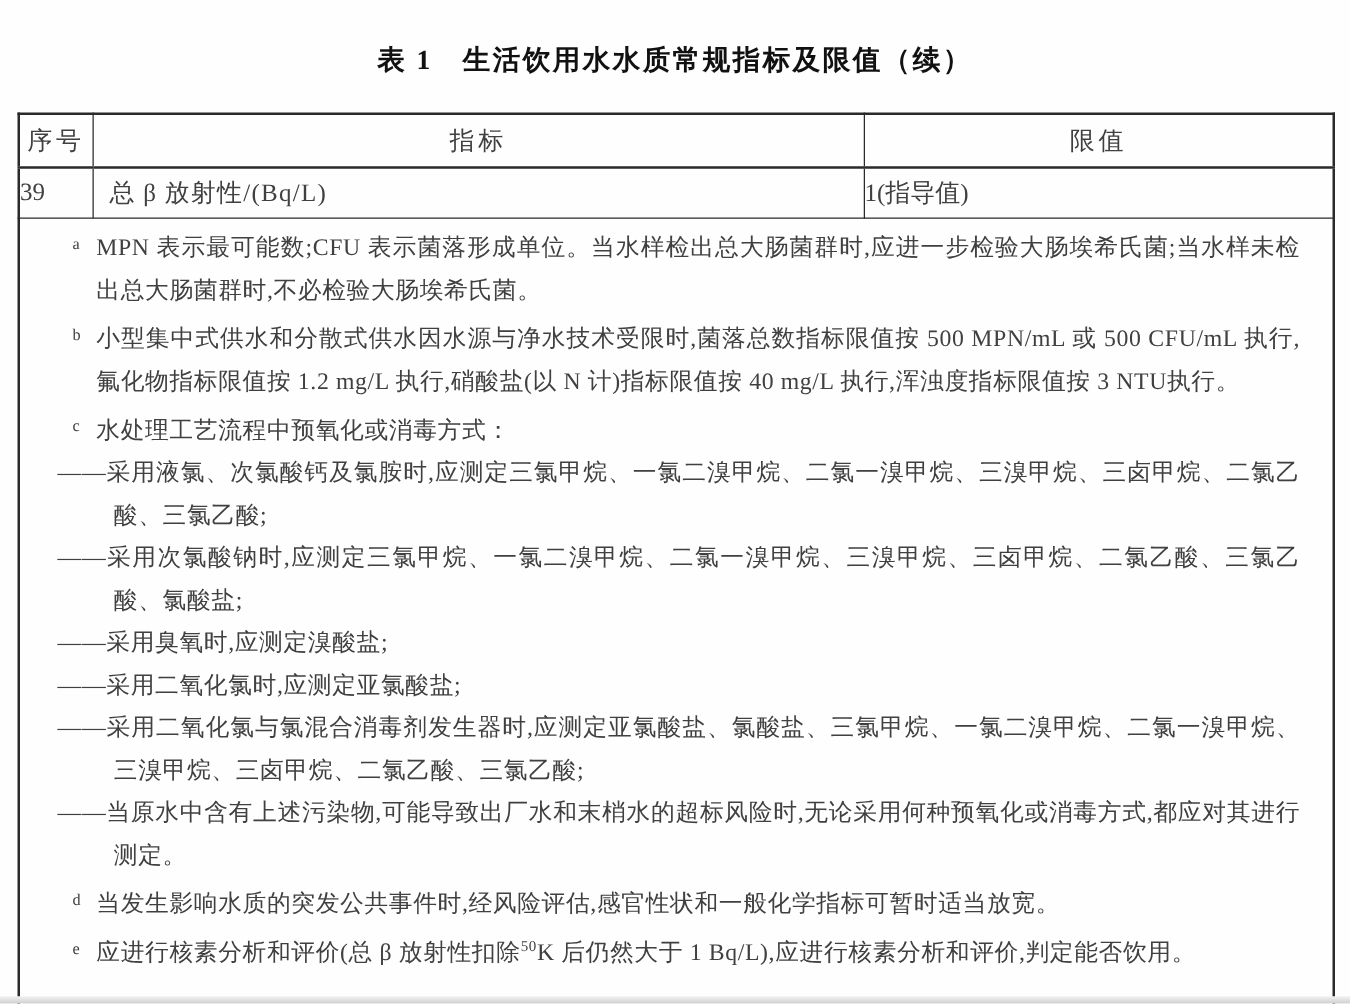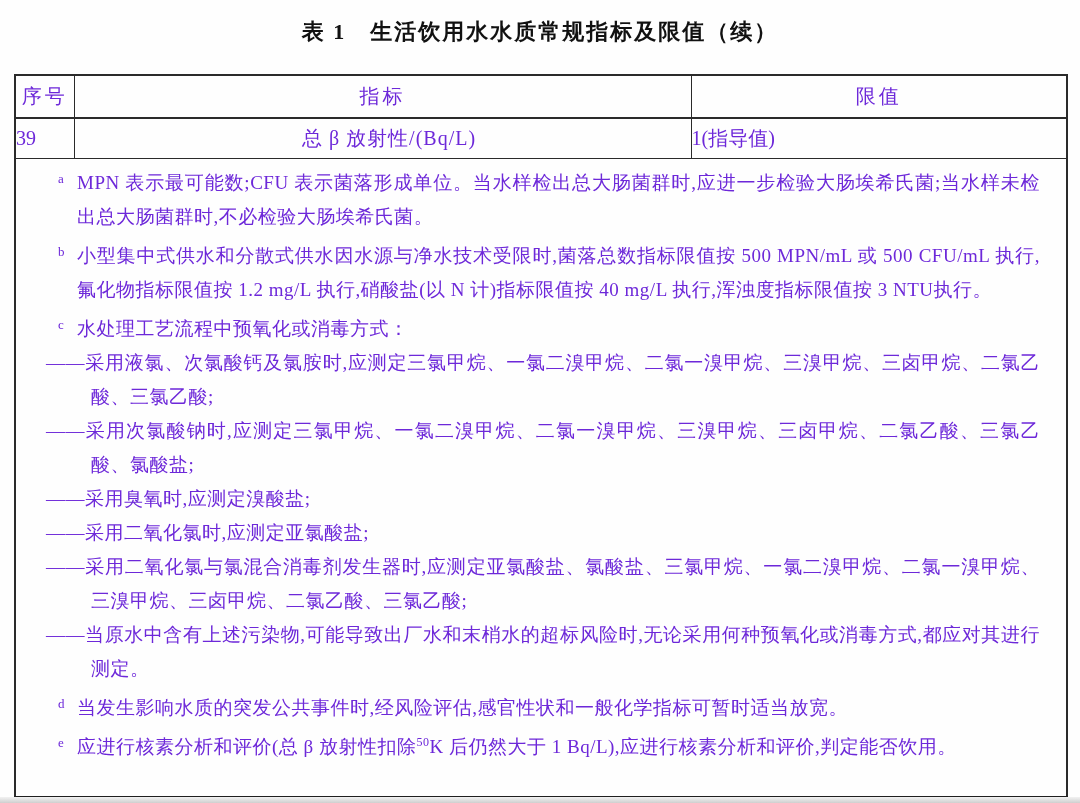--- a/index.html
+++ b/index.html
@@ -10,53 +10,53 @@
   .page {
     position: relative;
     width: 1080px;
     height: 803px;
     background: #fefefe;
     overflow: hidden;
     font-family: "Liberation Serif", "DejaVu Serif", serif;
     color: #1c1c1c;
   }
   .doc-title {
-    margin-top: 17px;
+    margin-top: 33px;
     text-align: center;
     font-size: 22px;
     font-weight: bold;
     letter-spacing: 2px;
     color: #111;
   }
   table.std-table {
     border-collapse: collapse;
     table-layout: fixed;
     width: 1052px;
     margin: 27px 14px 0 14px;
     border: 2px solid #2a2a2a;
     border-bottom: 3px solid #1f1f1f;
   }
   .std-table th, .std-table td {
     border: 1.5px solid #2a2a2a;
     font-weight: normal;
     font-size: 20px;
-    color: #6d28d9;
+    color: #404040;
     padding: 0;
   }
   .std-table thead th {
     height: 41px;
     text-align: center;
     letter-spacing: 3px;
     border-bottom: 2px solid #2a2a2a;
   }
   .row-data td {
     height: 39px;
   }
   .row-data td.cell-indicator {
-    text-align: center;
+    text-align: left;
     padding-left: 13px;
     letter-spacing: 1px;
   }
   td.notes-cell {
     height: 632px;
     vertical-align: top;
     padding: 5px 26px 0 0;
     font-size: 19px;
     line-height: 34px;
     text-align: justify;

